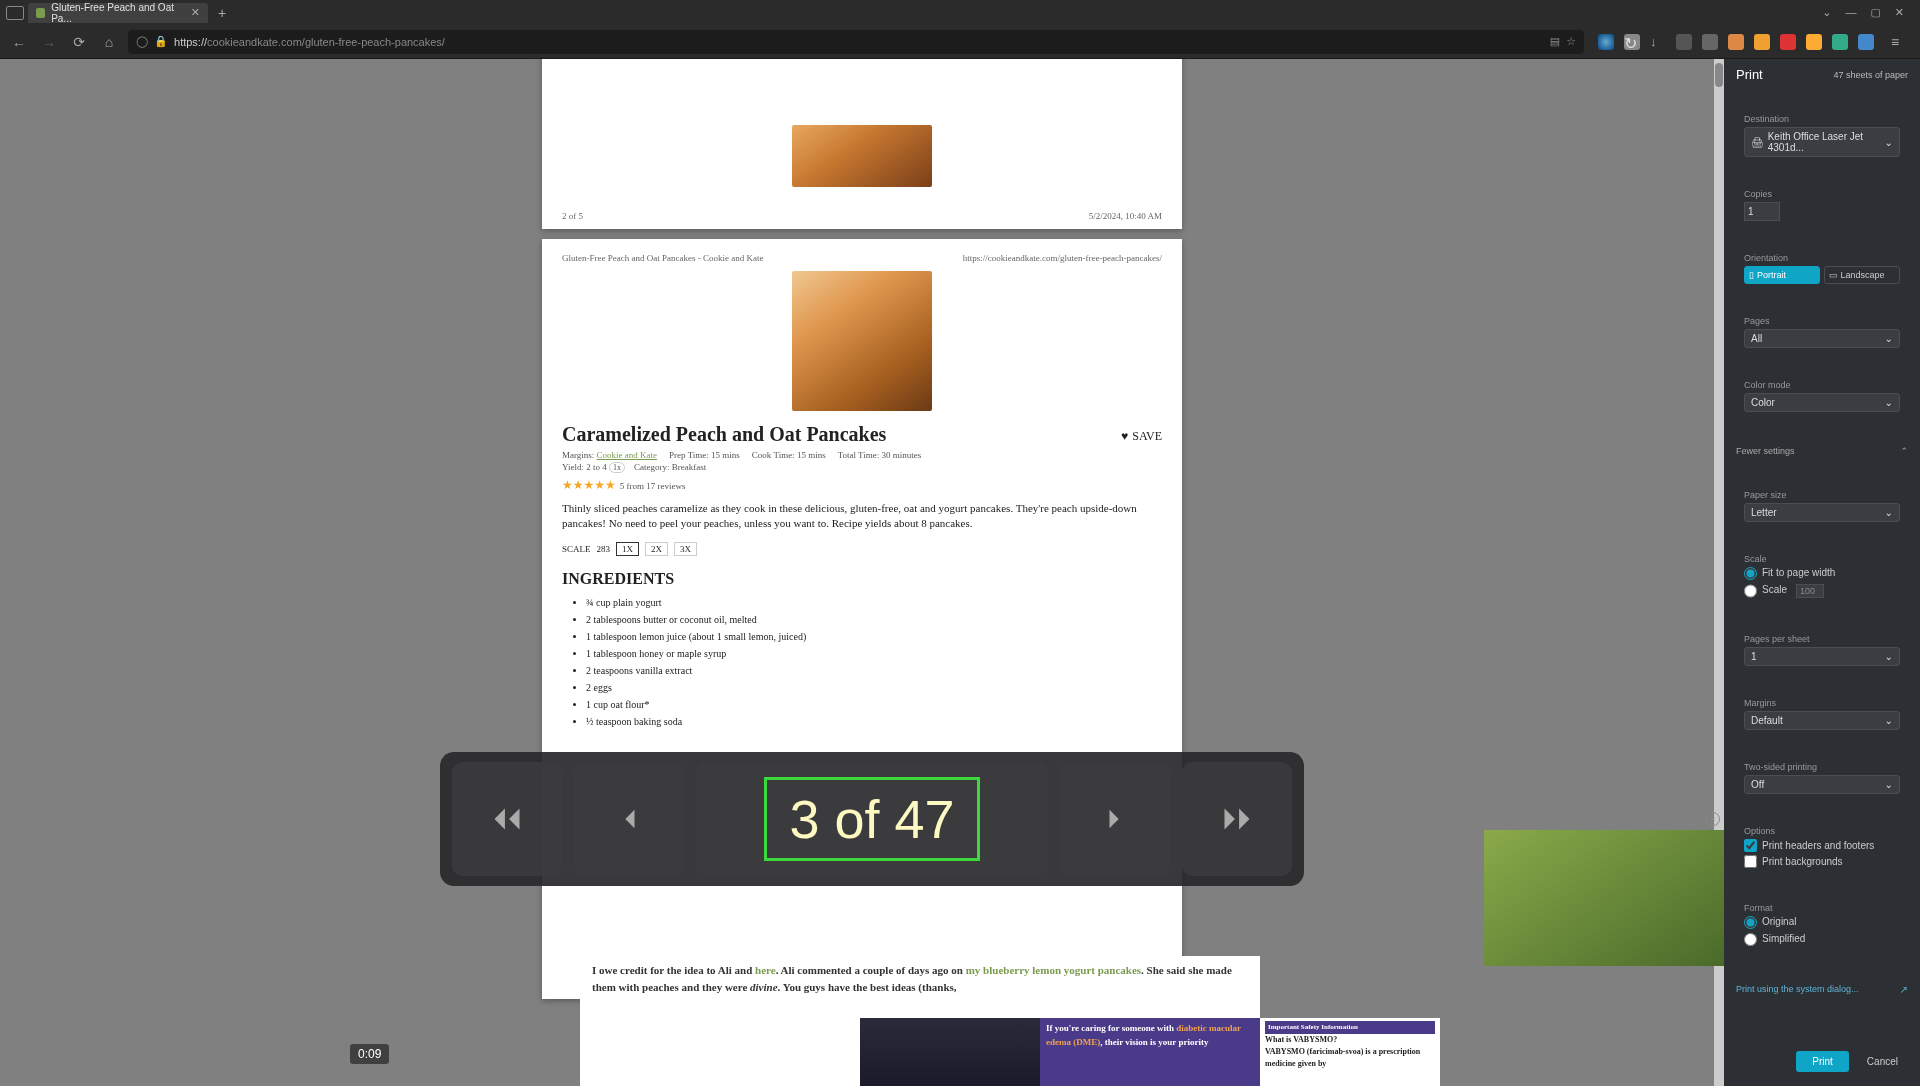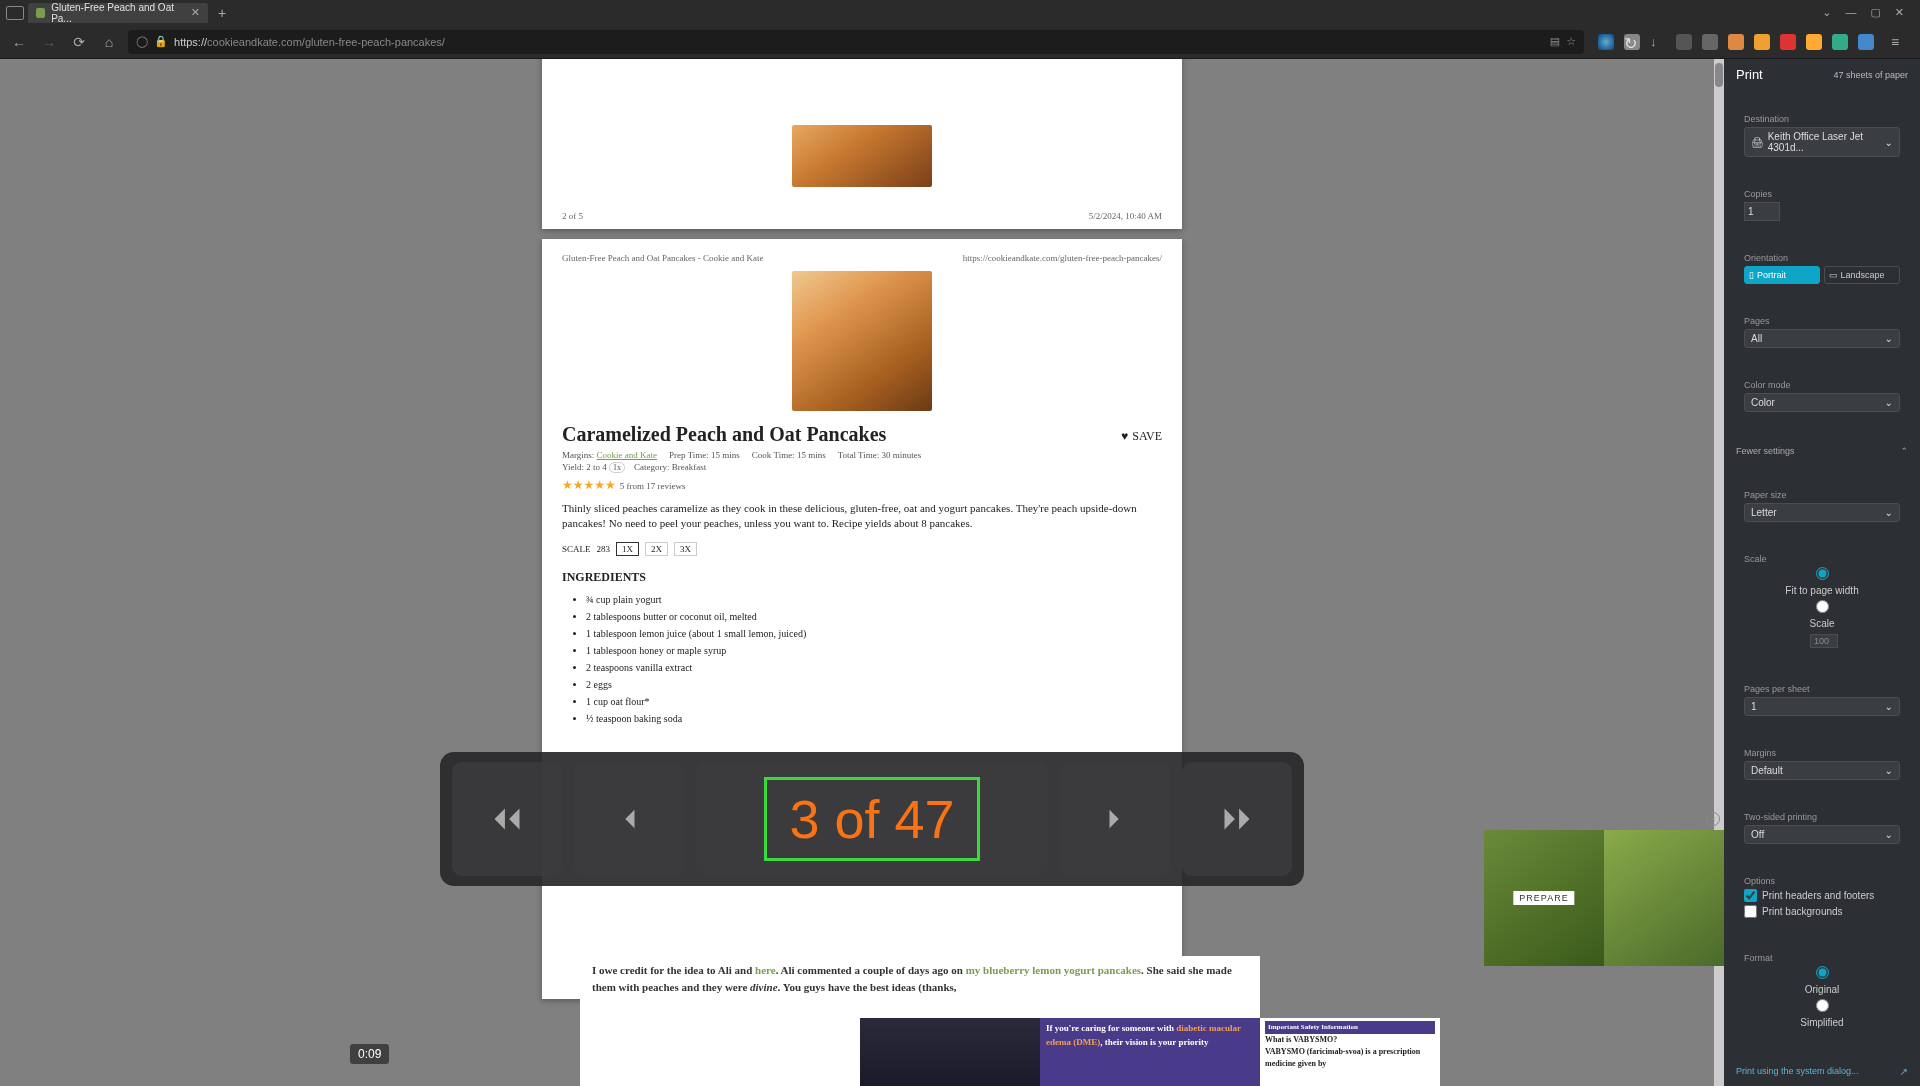--- a/index.html
+++ b/index.html
@@ -100,21 +100,21 @@
 .recipe-meta { font-size: 9px; color: #555; display: flex; gap: 12px; flex-wrap: wrap; }
 .recipe-meta a { color: #7a9c4f; text-decoration: underline; }
 .recipe-yield { font-size: 9px; color: #555; margin-top: 2px; }
 .save-pill { position: absolute; right: 20px; top: 190px; font-size: 12px; display: flex; align-items: center; gap: 4px; }
 .stars { color: #f5a623; font-size: 12px; margin-top: 6px; }
 .stars .rev { color: #555; font-size: 9px; margin-left: 4px; }
 .recipe-desc { font-size: 11px; line-height: 1.4; margin-top: 8px; }
 .scale-row { margin-top: 10px; font-size: 9px; display: flex; align-items: center; gap: 6px; }
 .scale-btn { border: 1px solid #ccc; padding: 1px 5px; font-size: 9px; }
 .scale-btn.active { border-color: #333; }
-.ing-head { font-size: 12px; font-weight: bold; margin-top: 14px; font-family: Georgia, serif; }
+.ing-head { font-size: 16px; font-weight: bold; margin-top: 14px; font-family: Georgia, serif; }
 .ing-list { margin: 6px 0 0 24px; font-size: 10px; line-height: 1.7; }
 
 .scrollbar-v { position: absolute; right: 0; top: 0; bottom: 0; width: 10px; background: #ccc; }
 .scrollbar-thumb { position: absolute; top: 4px; width: 8px; left: 1px; height: 24px; background: #888; border-radius: 4px; }
 
 
 .print-panel {
   width: 196px;
   background: #2c2f33;
   color: #ccc;
@@ -140,21 +140,21 @@
   border-radius: 3px;
   display: flex;
   align-items: center;
   justify-content: space-between;
 }
 .pp-num { width: 36px; background: #3a3d42; border: 1px solid #4a4d52; color: #ddd; font-size: 10px; padding: 3px; }
 .orient-row { display: flex; gap: 4px; }
 .orient-btn { flex: 1; padding: 3px 4px; border: 1px solid #4a4d52; border-radius: 3px; display: flex; align-items: center; gap: 3px; font-size: 9px; }
 .orient-btn.active { background: #0ea5c6; border-color: #0ea5c6; color: #fff; }
 .pp-fewer { display: flex; justify-content: space-between; padding: 6px 12px; font-size: 9px; color: #aaa; }
-.radio-row { display: flex; align-items: center; gap: 5px; margin-bottom: 4px; font-size: 10px; flex-direction: column; }
+.radio-row { display: flex; gap: 5px; margin-bottom: 4px; font-size: 10px; }
 .radio-row input[type=radio] { accent-color: #0ea5c6; margin: 0; }
 .radio-row input[type=text] { width: 28px; background: #3a3d42; border: 1px solid #4a4d52; color: #888; font-size: 9px; padding: 1px 3px; margin-left: 4px; }
 .chk-row { display: flex; align-items: center; gap: 5px; margin-bottom: 3px; font-size: 10px; }
 .chk-row input[type=checkbox] { accent-color: #0ea5c6; margin: 0; }
 .pp-link { color: #5fb3d9; font-size: 9px; padding: 6px 12px; display: flex; justify-content: space-between; }
 .pp-link span:last-child { font-size: 10px; }
 .pp-actions { margin-top: auto; padding: 10px 12px 14px; display: flex; gap: 8px; justify-content: flex-end; }
 .btn-print { background: #0ea5c6; color: #fff; border: none; padding: 5px 16px; border-radius: 3px; font-size: 10px; }
 .btn-cancel { background: transparent; color: #ccc; border: none; padding: 5px 10px; font-size: 10px; }
 
@@ -187,21 +187,21 @@
   background: rgba(60,60,62,.8);
   border-radius: 10px;
   display: flex;
   align-items: center;
   justify-content: center;
 }
 .pagenav-counter {
   border: 3px solid #3bd93b;
   padding: 8px 22px;
   font-size: 54px;
-  color: #f97316;
+  color: #fef9c3;
   font-family: Arial, sans-serif;
 }
 
 
 .under-page {
   position: absolute;
   left: 580px;
   bottom: 0;
   width: 680px;
   height: 130px;
@@ -388,23 +388,20 @@
           <b>What is VABYSMO?</b><br>
           <span>VABYSMO (faricimab-svoa) is a prescription medicine given by</span>
         </div>
       </div>
     </div>
 
     <div class="timebadge">0:09</div>
 
     <div class="thumb-strip">
       <div class="thumb-dismiss">×</div>
-      <div class="thumb-half">
-          <div class="thumb-label">PREPARE</div>
-        </div>
       <div class="thumb-half" style="background:linear-gradient(145deg,#8aaa4a,#4a6a2a)"></div>
     </div>
 
   </div>
 
   <div class="print-panel">
     <div class="pp-head">
       <span class="pp-title">Print</span>
       <span class="pp-sheets">47 sheets of paper</span>
     </div>

